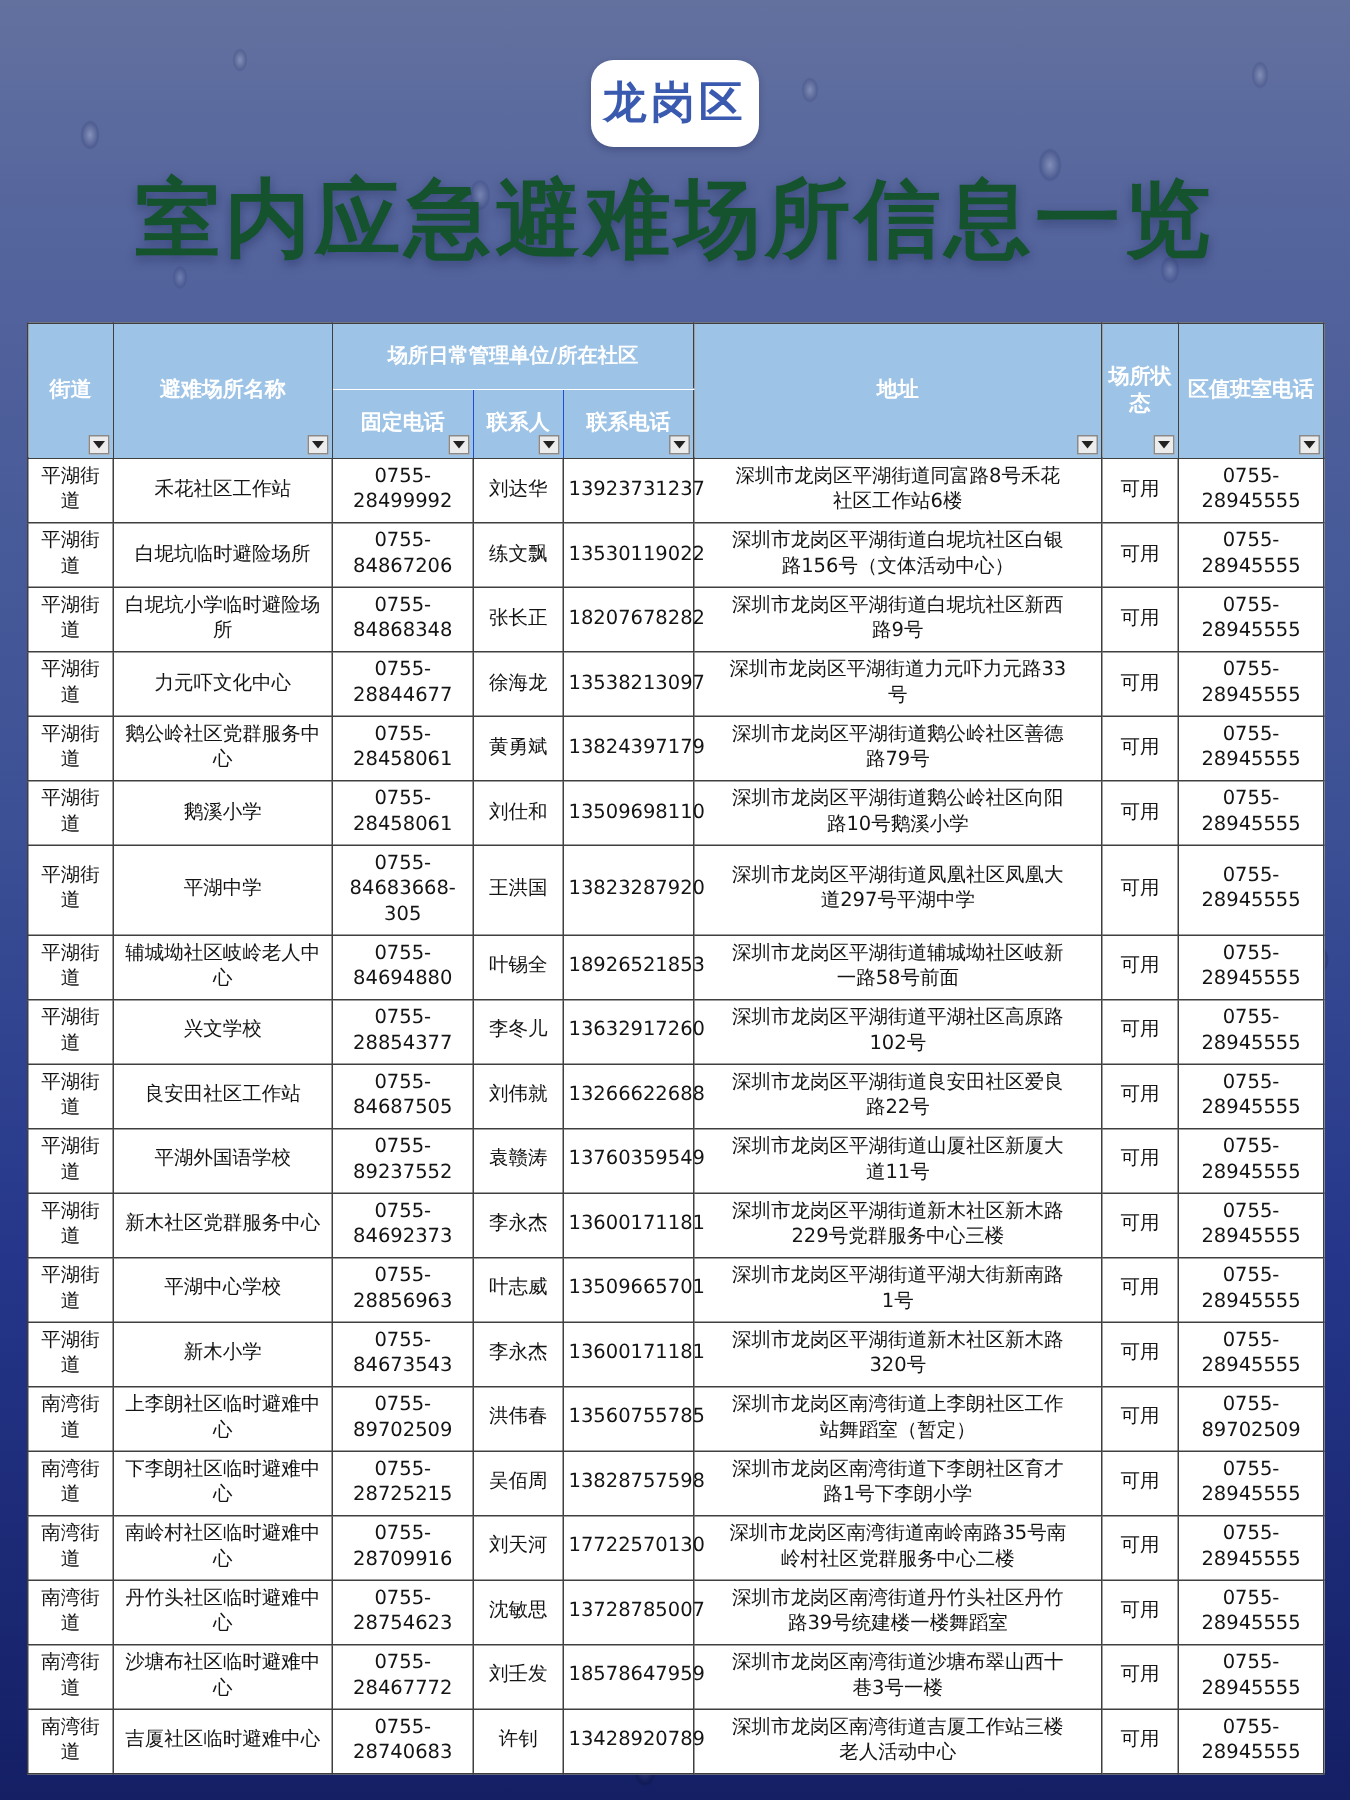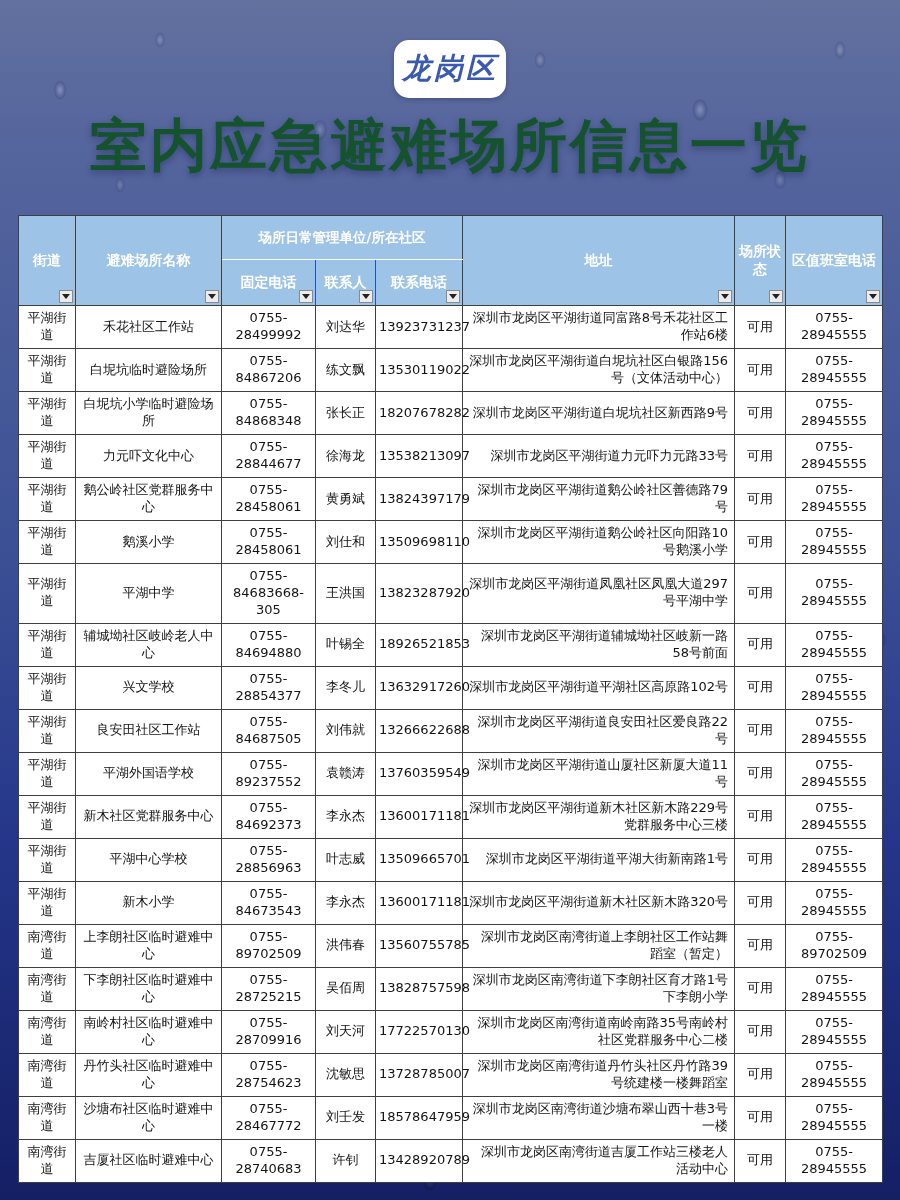--- a/index.html
+++ b/index.html
@@ -26,21 +26,20 @@
       radial-gradient(ellipse 8px 12px at 880px 640px,rgba(190,205,255,.15), rgba(5,10,40,.20) 60%, transparent 75%),
       linear-gradient(180deg, var(--bg-top) 0%, #55659d 12%, var(--bg-mid) 45%, #25368a 70%, var(--bg-bottom) 100%);
   }
 
   .badge{
     position:absolute; top:40px; left:50%; transform:translateX(-50%);
     background:#ffffff; color:var(--badge-text);
     font-size:29px; font-weight:800; letter-spacing:3px;
     padding:9px 8px; border-radius:15px;
     box-shadow:0 2px 5px rgba(10,20,60,.25);
-    font-style:italic;
   }
   .main-title{
     position:absolute; top:108px; left:0; width:100%;
     text-align:center; color:#14532d;
     font-size:57px; font-weight:900; letter-spacing:3px;
     text-shadow:0 3px 7px rgba(8,16,56,.35);
     white-space:nowrap;
   }
 
   .table-wrap{ position:absolute; left:18px; top:215px; width:864px; }
@@ -65,21 +64,21 @@
   .filter .tri{
     width:0; height:0;
     border-left:4px solid transparent; border-right:4px solid transparent;
     border-top:5px solid #222222;
   }
 
   tbody td{
     height:43px; font-size:13px; color:#141414; text-align:center;
     line-height:1.3; padding:2px 3px; background:#ffffff;
   }
-  tbody td.col-address{ text-align:right; padding:2px 6px; }
+  tbody td.col-address{ text-align:center; padding:2px 23px; }
   tbody td.col-fixed_phone{ padding:4px 5px; }
 </style>
 </head>
 <body>
 
 <div class="badge">龙岗区</div>
 <div class="main-title">室内应急避难场所信息一览</div>
 
 <div class="table-wrap">
   <table>

